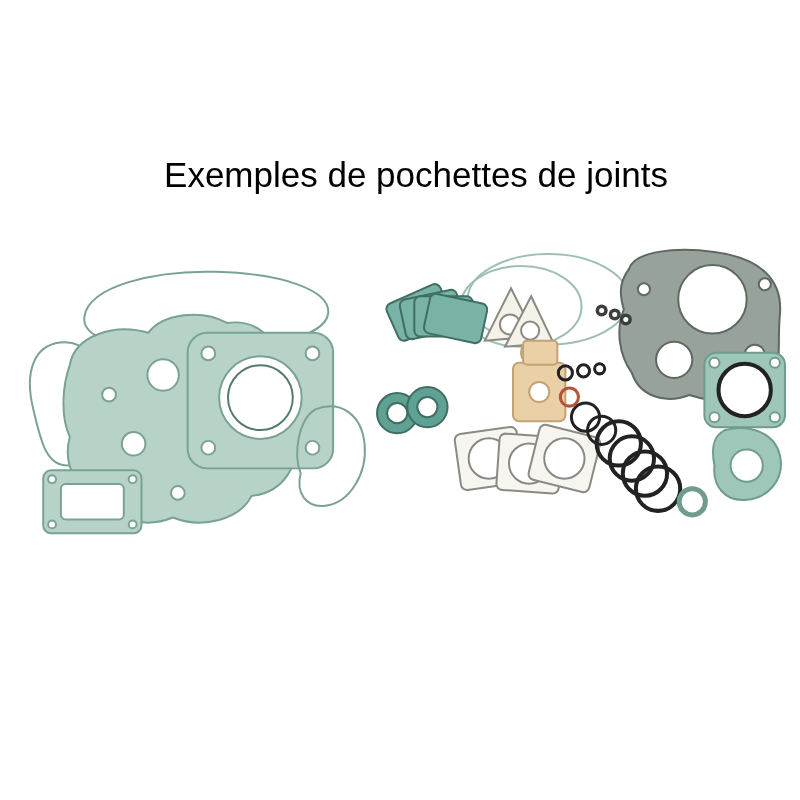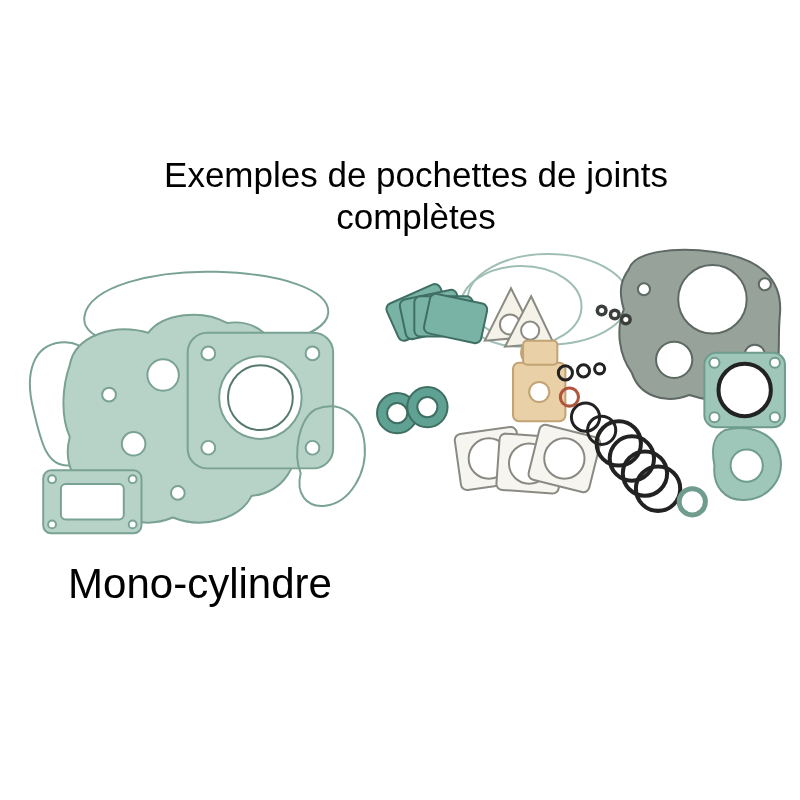--- a/index.html
+++ b/index.html
@@ -38,21 +38,20 @@
   .img-multi { left: 372px; top: 243px; width: 418px; height: 294px; }
   svg { display: block; width: 100%; height: 100%; }
 </style>
 </head>
 <body>
 
 <div class="page">
 
   <h1 class="title">
     <span>Exemples de pochettes de joints</span><br>
-    <span>complètes</span>
   </h1>
 
   <div class="gasket-image img-mono">
     <svg viewBox="0 0 370 290">
       <g fill="#b7d2c6" stroke="#79a294" stroke-width="2">
 
         <g>
           <path d="M70,55 C75,25 140,8 205,10 C270,12 320,28 318,52 C316,76 250,92 180,90 C110,88 66,80 70,55 Z" fill="none"></path>
         </g>
 
@@ -191,15 +190,14 @@
         <path d="M350,185 C375,178 400,188 405,210 C410,232 395,252 372,254 C350,256 338,240 340,220 C336,200 340,190 350,185 Z"></path>
         <circle cx="372" cy="220" r="16" fill="#fff"></circle>
       </g>
 
       <g>
         <circle cx="318" cy="256" r="13" fill="none" stroke="#6f9c8e" stroke-width="5"></circle>
       </g>
     </svg>
   </div>
 
-  <div class="caption caption-mono">Mono-cylindre</div>
 
 </div>
 
 </body></html>

